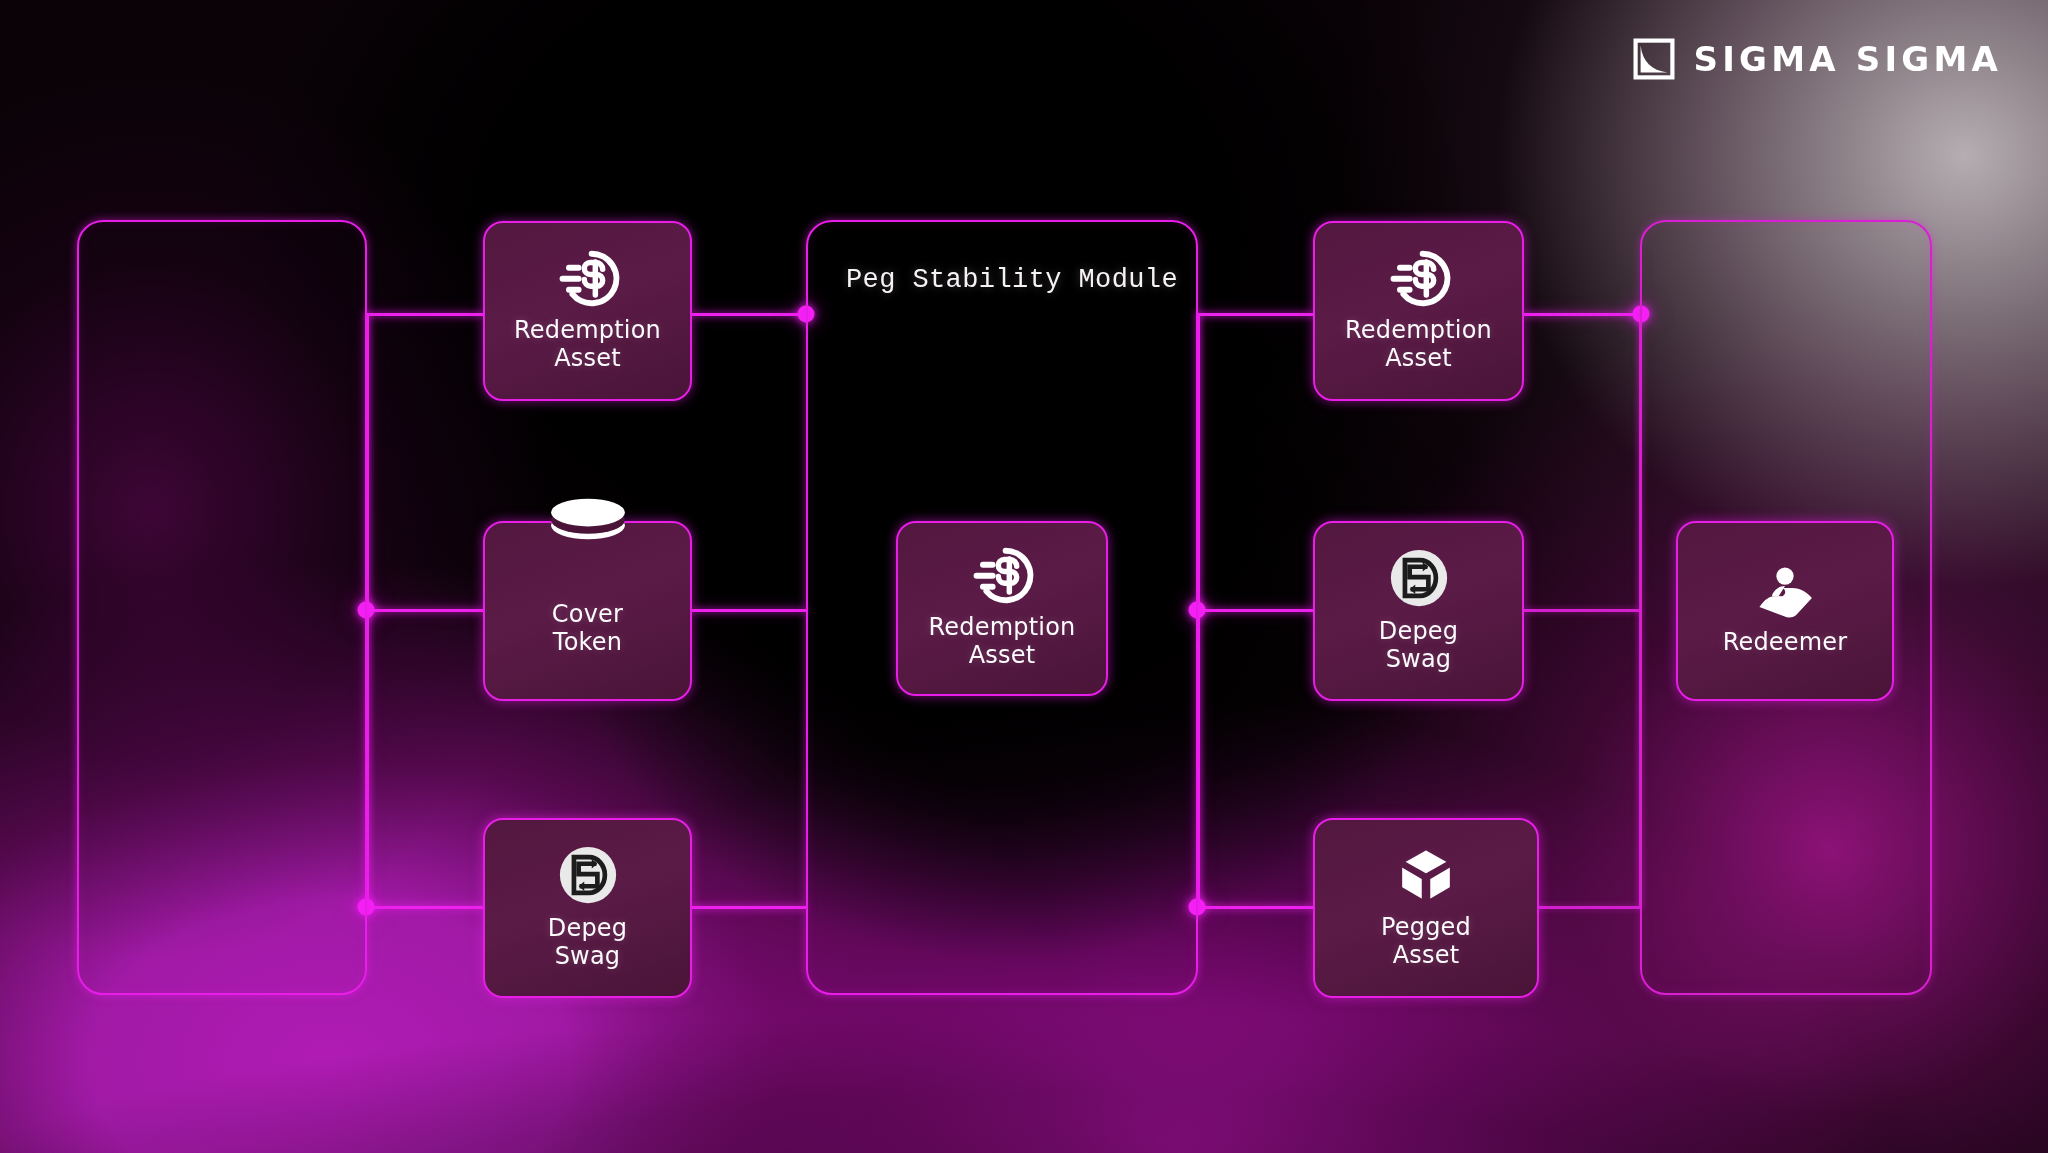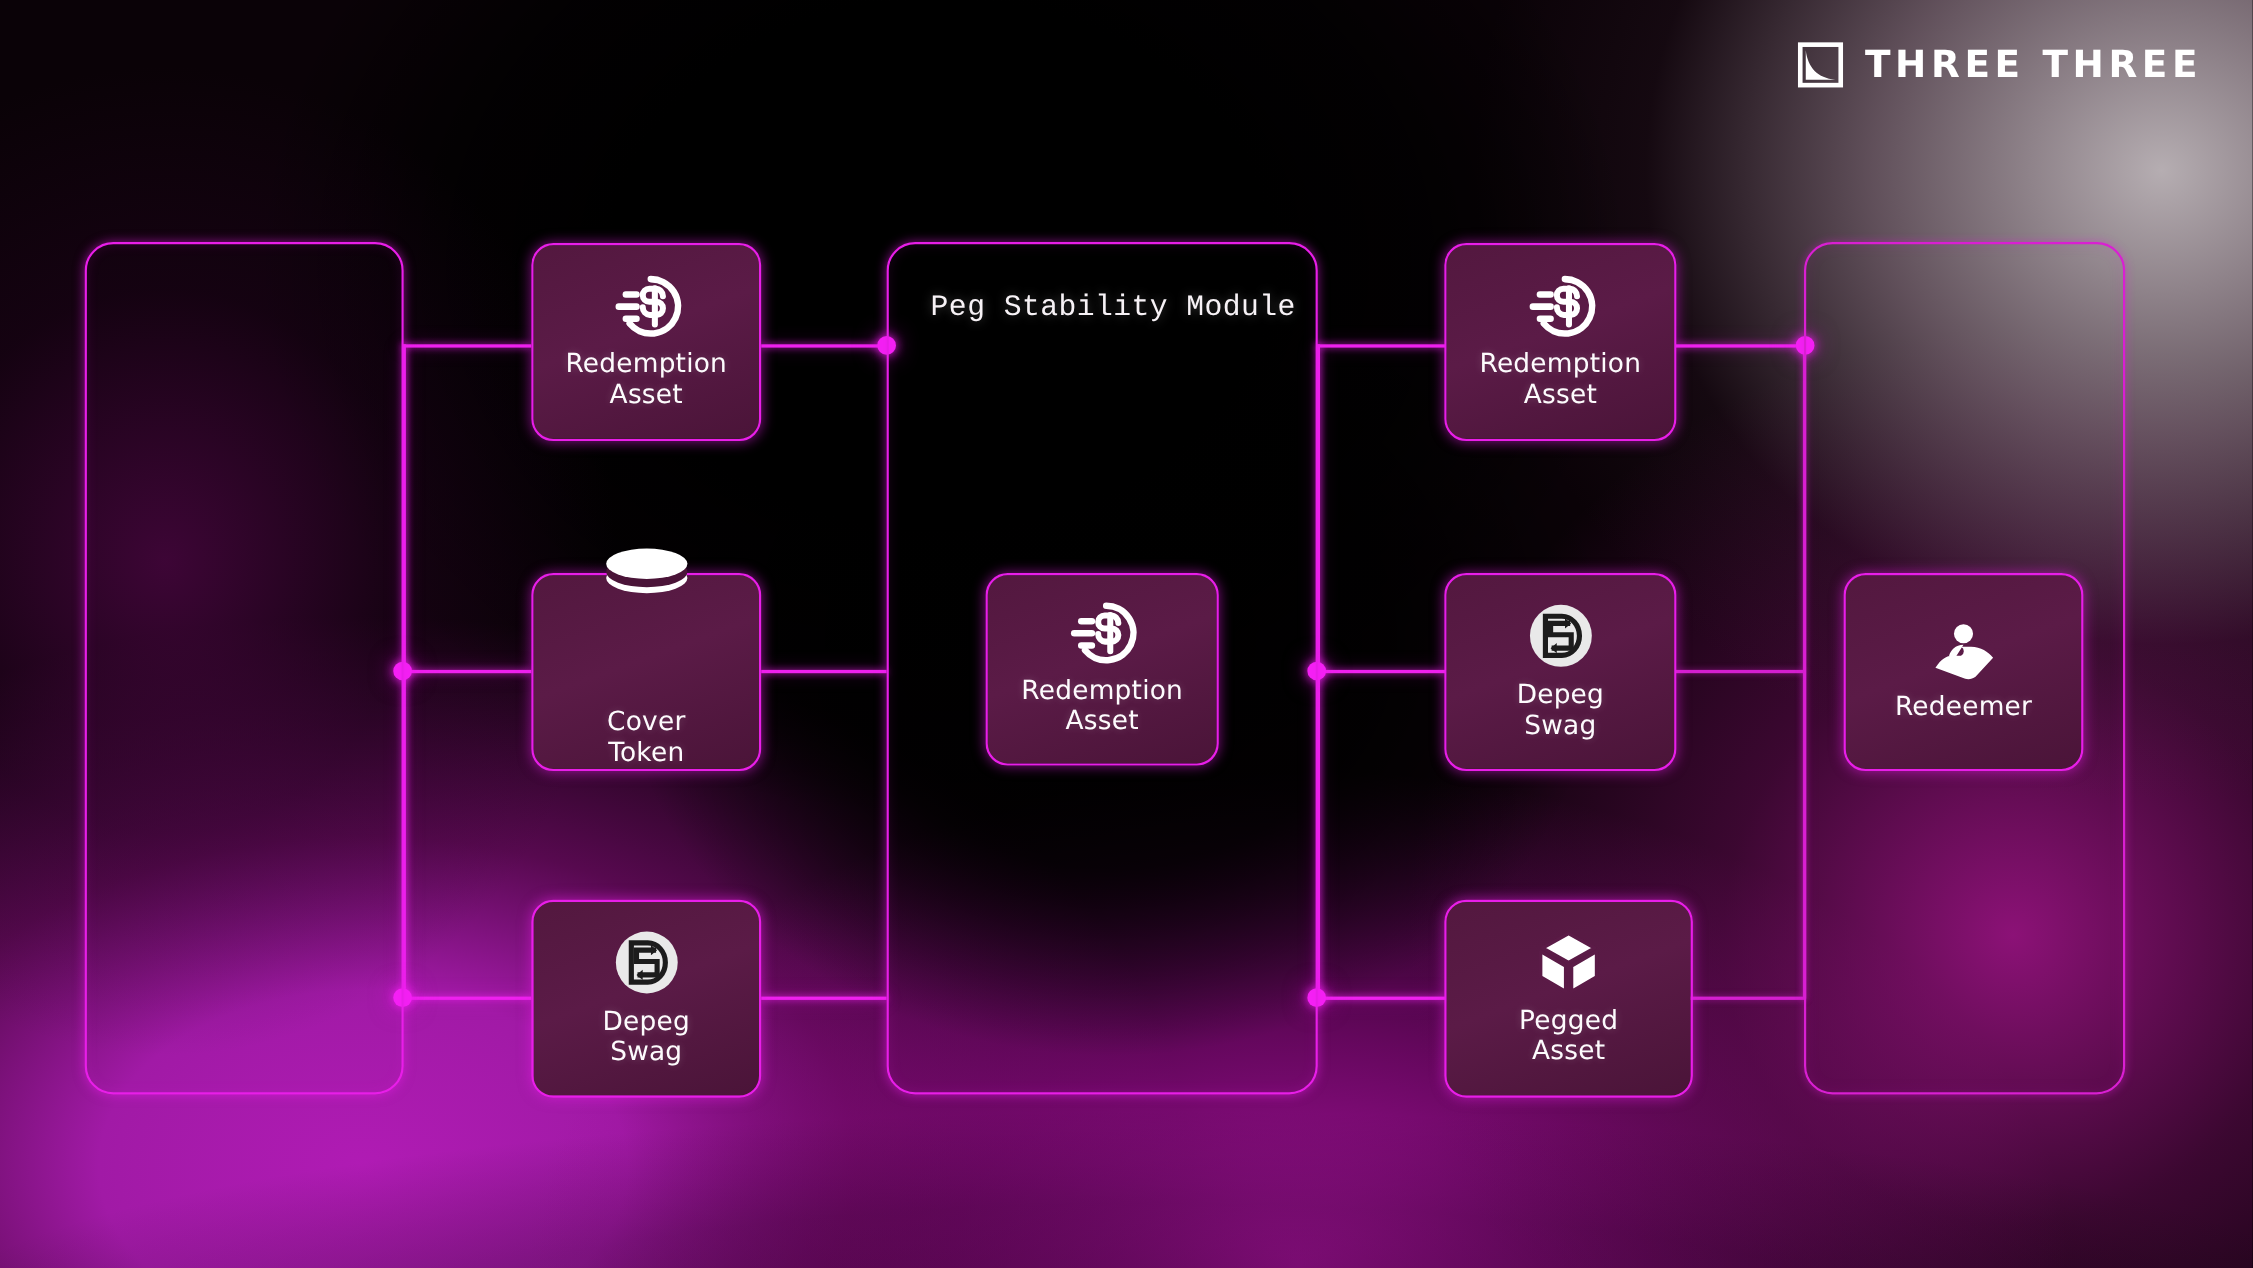--- a/index.html
+++ b/index.html
@@ -109,21 +109,21 @@
     font-size:24px;
     font-weight:400;
     line-height:1.16;
     text-align:center;
     letter-spacing:0.2px;
     white-space:pre-line;
     text-shadow:0 0 8px rgba(255,255,255,0.18);
   }
 
   
-  .node.coin-top { justify-content:flex-end; }
+  .node.coin-top { justify-content:flex-end; padding-bottom:42px; }
   .node.coin-top .icon {
     position:absolute; top:-28px; left:50%;
     transform:translateX(-50%); margin:0;
   }
 
   
   .wire {
     position:absolute;
     background:#ee21ee;
     box-shadow:0 0 7px rgba(238,33,238,0.85), 0 0 16px rgba(238,33,238,0.35);
@@ -156,21 +156,21 @@
   <div class="g g8"></div>
 </div>
 
 <div id="logo">
   <span class="mark">
     <svg viewBox="0 0 42 42" width="42" height="42" aria-hidden="true">
       <rect x="2.6" y="2.6" width="36.8" height="36.8" fill="none" stroke="#ffffff" stroke-width="4.2"></rect>
       <path d="M7.6 7.6 C 9.5 23.5 18.5 32.8 34.4 34.4 L 7.6 34.4 Z" fill="#ffffff"></path>
     </svg>
   </span>
-  <span class="word">THREE THREE</span>
+  <span class="word">SIGMA SIGMA</span>
 </div>
 
 <div id="diagram">
 
   <div class="wire h" style="left:366px; top:313px; width:117px;"></div>
 
   <div class="wire h" style="left:692px; top:313px; width:114px;"></div>
 
   <div class="wire h" style="left:366px; top:609px; width:117px;"></div>
   <div class="wire h" style="left:692px; top:609px; width:114px;"></div>

